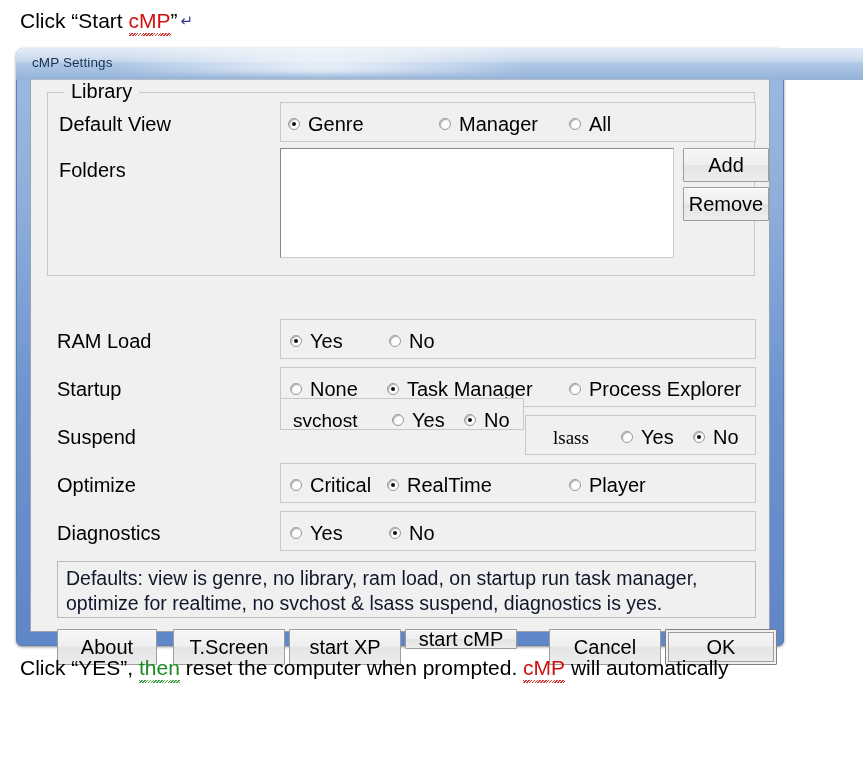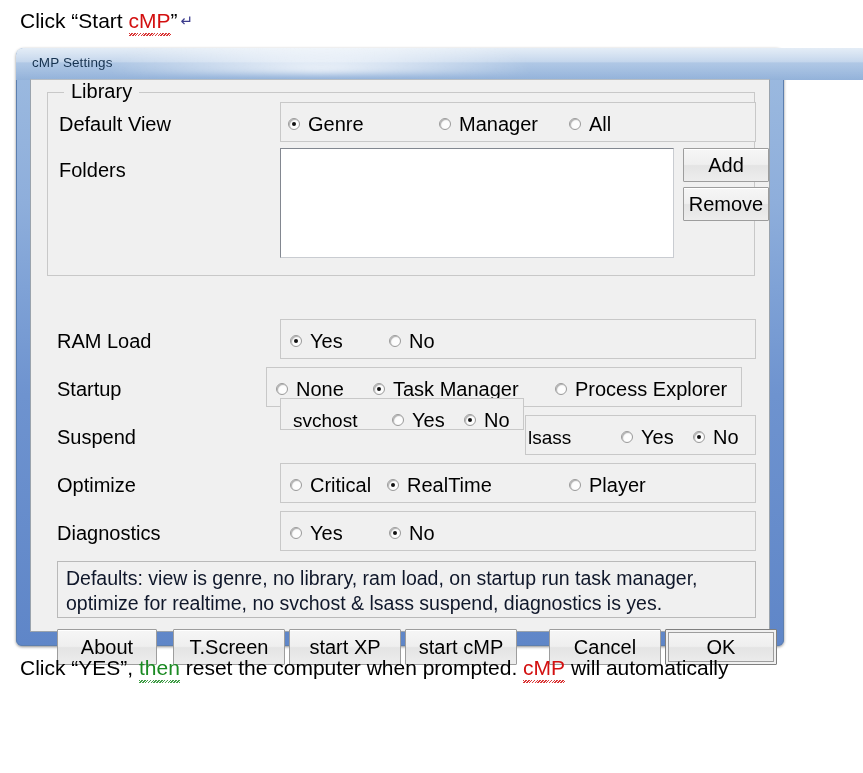--- a/index.html
+++ b/index.html
@@ -296,21 +296,21 @@
         <span class="dot"></span>
         <span class="rlabel">Yes</span>
       </div>
       <div class="radio" style="left:108px; top:11px;">
         <span class="dot"></span>
         <span class="rlabel">No</span>
       </div>
     </div>
 
     <div class="row-label" style="left:26px; top:298px;">Startup</div>
-    <div class="panel" style="left:235px; top:287px; width:476px; height:40px;">
+    <div class="panel" style="left:249px; top:287px; width:476px; height:40px;">
       <div class="radio" style="left:9px; top:11px;">
         <span class="dot"></span>
         <span class="rlabel">None</span>
       </div>
       <div class="radio checked" style="left:106px; top:11px;">
         <span class="dot"></span>
         <span class="rlabel">Task Manager</span>
       </div>
       <div class="radio" style="left:288px; top:11px;">
         <span class="dot"></span>
@@ -326,21 +326,21 @@
         <span class="dot"></span>
         <span class="rlabel">Yes</span>
       </div>
       <div class="radio checked" style="left:183px; top:11px;">
         <span class="dot"></span>
         <span class="rlabel">No</span>
       </div>
     </div>
 
     <div class="panel" style="left:494px; top:335px; width:231px; height:40px;">
-      <div class="plain-text" style="left:2px; top:11px;">lsass</div>
+      <div class="plain-text" style="left:27px; top:11px;font-family:Liberation Serif, serif;">lsass</div>
       <div class="radio" style="left:95px; top:11px;">
         <span class="dot"></span>
         <span class="rlabel">Yes</span>
       </div>
       <div class="radio checked" style="left:167px; top:11px;">
         <span class="dot"></span>
         <span class="rlabel">No</span>
       </div>
     </div>
 
@@ -373,21 +373,21 @@
     </div>
 
     <div class="note" style="left:26px; top:481px; width:699px; height:57px;">
       <div>Defaults: view is genre, no library, ram load, on startup run task manager,</div>
       <div>optimize for realtime, no svchost &amp; lsass suspend, diagnostics is yes.</div>
     </div>
 
     <div class="btn" style="left:26px; top:549px; width:100px; height:36px;">About</div>
     <div class="btn" style="left:142px; top:549px; width:112px; height:36px;">T.Screen</div>
     <div class="btn" style="left:258px; top:549px; width:112px; height:36px;">start XP</div>
-    <div class="btn" style="left:374px; top:549px; width:112px; height:36px;">start cMP</div>
+    <div class="btn" style="left:374px; top:549px; width:112px; height:20px;">start cMP</div>
     <div class="btn" style="left:518px; top:549px; width:112px; height:36px;">Cancel</div>
     <div class="btn default-btn" style="left:634px; top:549px; width:112px; height:36px;">OK</div>
 
   </div>
 </div>
 
 <div class="doc-line bottom">
   <span>Click “YES”, </span><span class="squiggle sq-green">then</span><span> reset the computer when prompted. </span><span class="squiggle sq-red">cMP</span><span> will automatically</span>
 </div>
 

